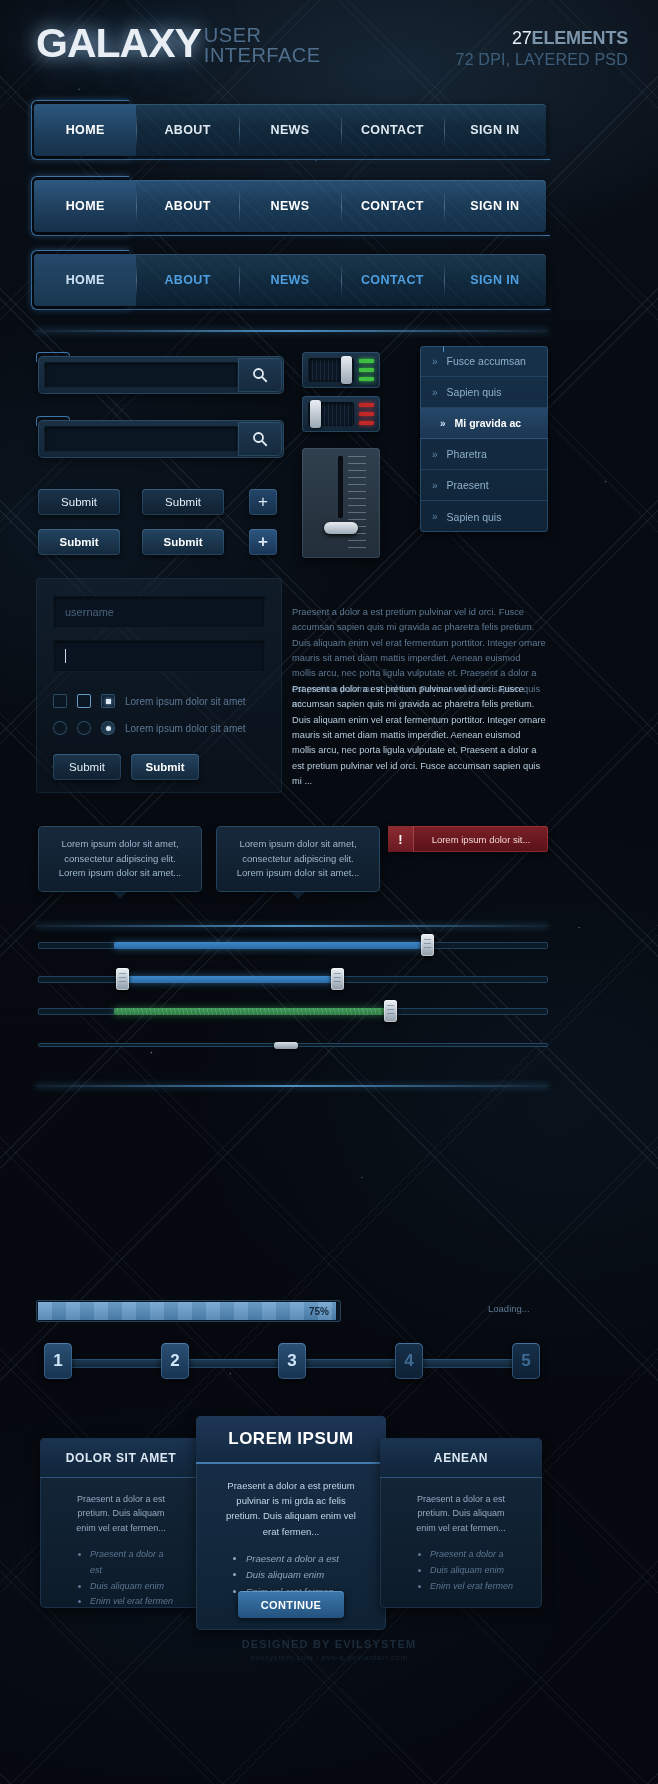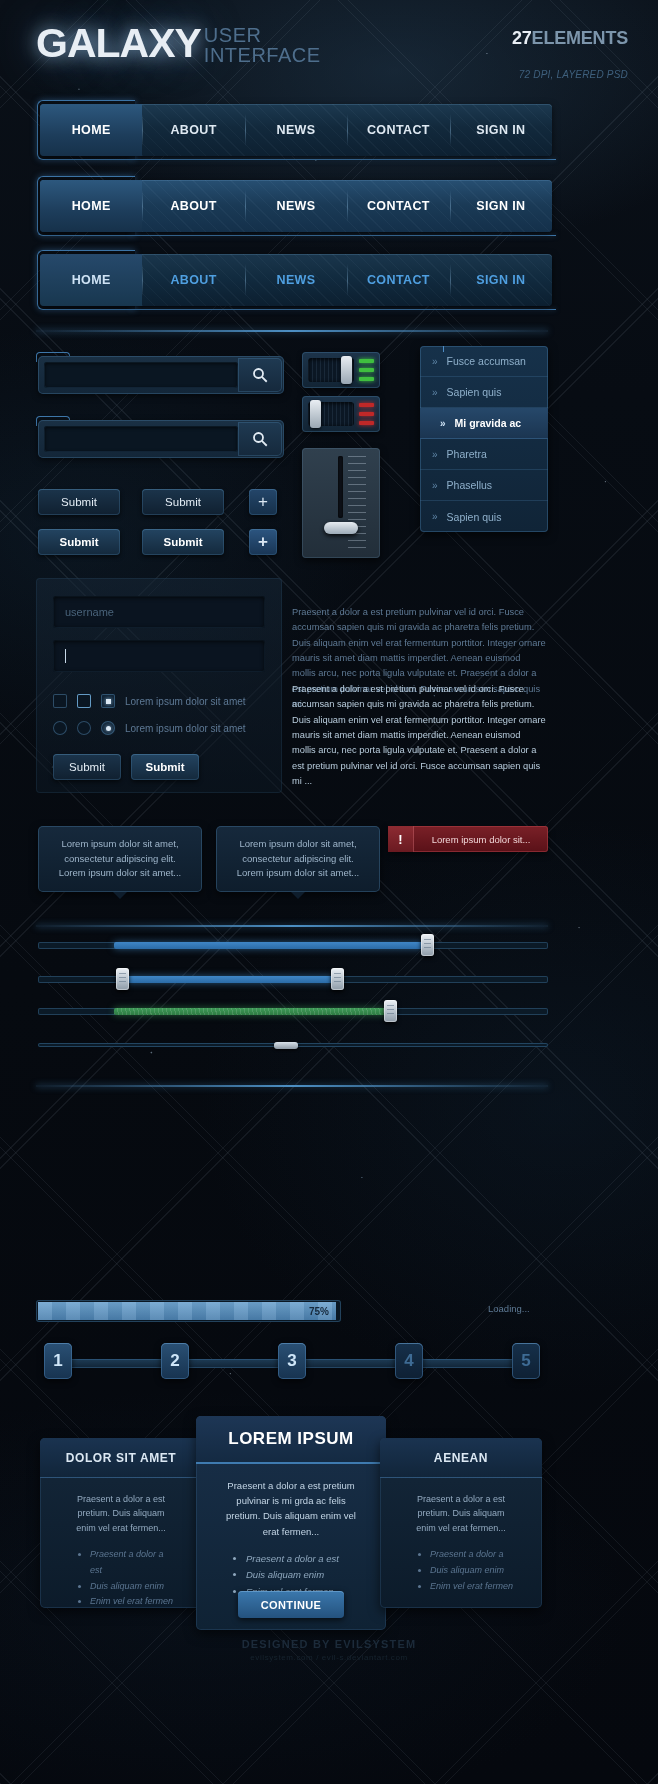--- a/index.html
+++ b/index.html
@@ -49,26 +49,26 @@
   .logo-main{
     font-size:41px;font-weight:bold;letter-spacing:-1px;color:#e8eef4;
     font-family:"Liberation Sans",sans-serif;
     text-shadow:0 0 18px rgba(160,200,235,.85),0 0 42px rgba(90,150,200,.6);
     line-height:.95;
   }
   .logo-sub{margin-left:3px;margin-top:1px;line-height:1.0;}
   .logo-sub div{font-size:20px;color:#4e6e8c;letter-spacing:.5px;}
   .hdr-right{position:absolute;right:0;top:4px;text-align:right;}
   .hdr-r1{font-size:18px;letter-spacing:-.2px;}
-  .hdr-r1 b{color:#e8eef4;font-weight:bold;}
+  .hdr-r1 b{color:#e8eef4;font-weight:normal;}
   .hdr-r1 span{color:#7c95ab;font-weight:bold;}
-  .hdr-r2{font-size:10px;color:#3e5f7c;margin-top:20px;letter-spacing:.2px;font-style:italic;}
-
-  
-  .nav{position:absolute;left:40px;width:512px;height:52px;}
+  .hdr-r2{font-size:16px;color:#3e5f7c;margin-top:2px;letter-spacing:.2px;}
+
+  
+  .nav{position:absolute;left:34px;width:512px;height:52px;}
   .nav .bracket{
     position:absolute;left:-3px;top:-4px;width:98px;height:60px;
     border:1px solid #3f79ad;border-right:none;border-radius:6px 0 0 6px;
     box-shadow:0 0 6px rgba(63,121,173,.55);
   }
   .nav .barline{position:absolute;left:90px;right:-4px;bottom:-4px;height:1px;background:#3f79ad;box-shadow:0 0 5px rgba(63,121,173,.7);}
   .nav .bar{
     position:absolute;left:0;top:0;right:0;height:52px;display:flex;border-radius:4px;
     background:linear-gradient(180deg,#1c3950 0%,#12293c 45%,#0d2031 100%);
     box-shadow:inset 0 1px 0 rgba(120,175,215,.22), 0 2px 7px rgba(0,0,0,.6);
@@ -408,21 +408,21 @@
     <div class="dd-item sel">
       <span class="chev">»</span>
       <span>Mi gravida ac</span>
     </div>
     <div class="dd-item">
       <span class="chev">»</span>
       <span>Pharetra</span>
     </div>
     <div class="dd-item">
       <span class="chev">»</span>
-      <span>Phasellus</span>
+      <span>Praesent</span>
     </div>
     <div class="dd-item">
       <span class="chev">»</span>
       <span>Sapien quis</span>
     </div>
   </div>
 
   <div class="btn" style="left:38px;top:489px;width:82px">Submit</div>
   <div class="btn" style="left:142px;top:489px;width:82px">Submit</div>
   <div class="btn plus" style="left:249px;top:489px">+</div>

